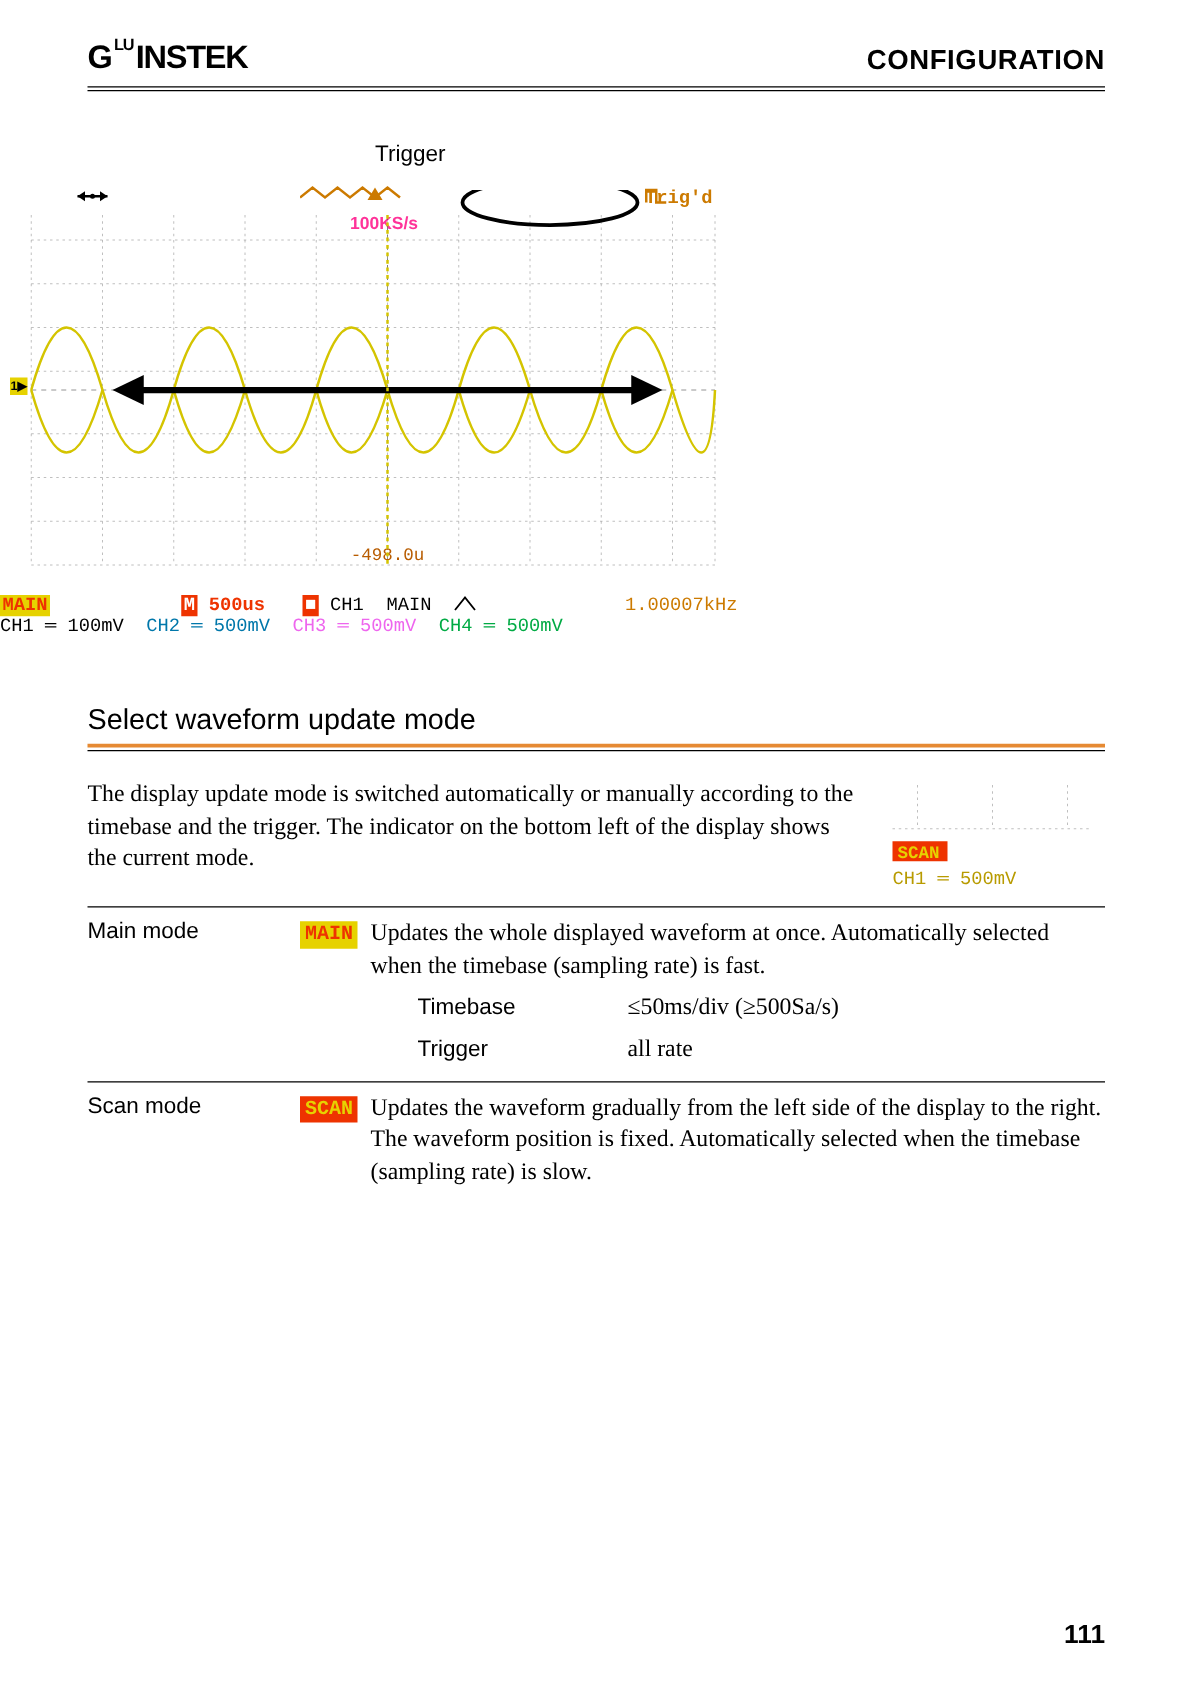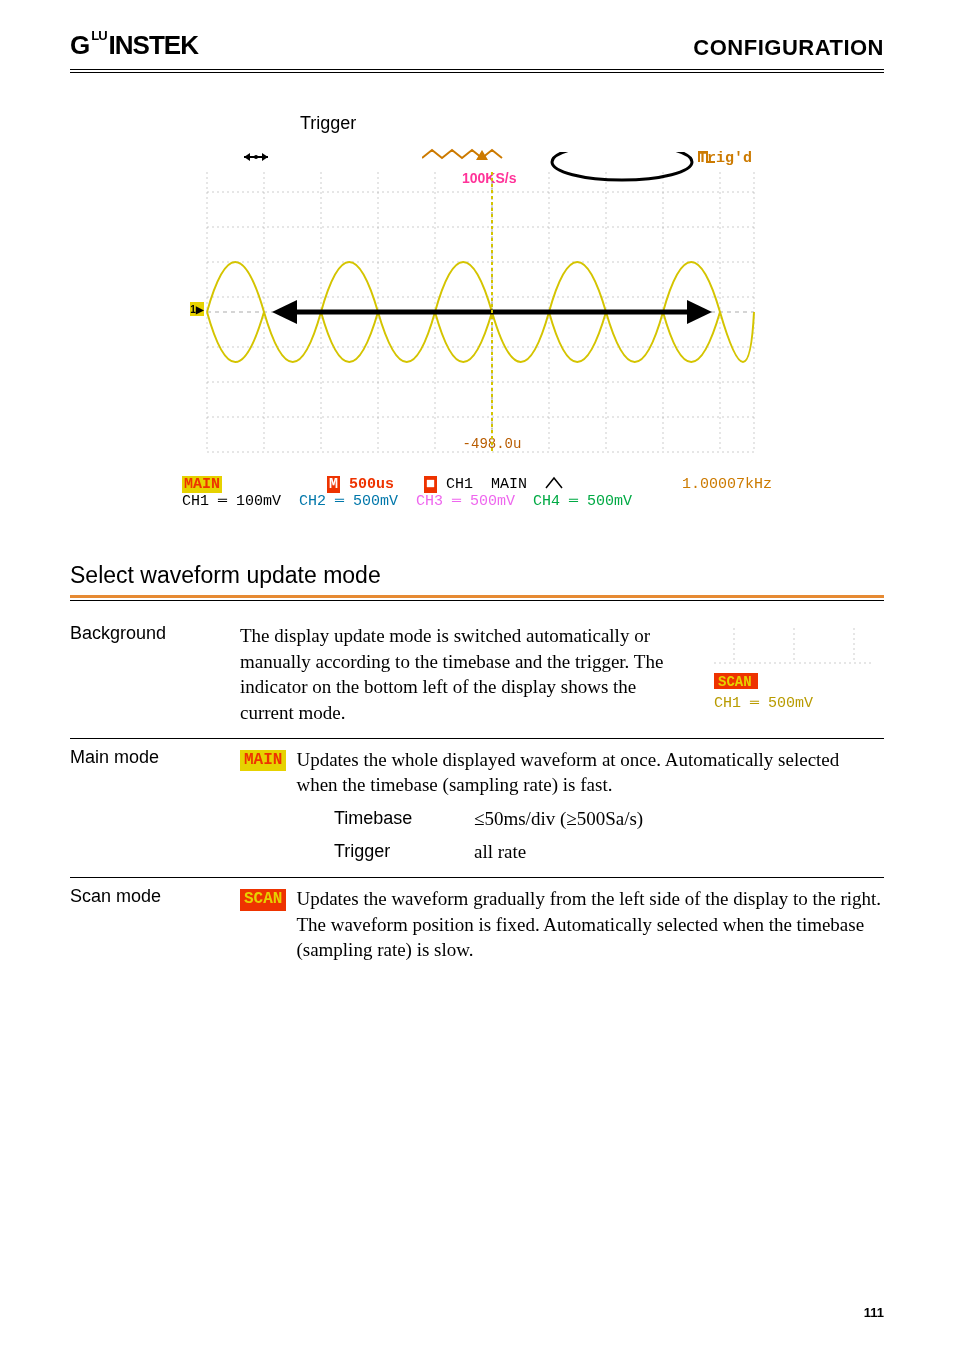--- a/index.html
+++ b/index.html
@@ -42,21 +42,21 @@
     height: 4px;
     border-top: 1.5px solid #000;
     border-bottom: 1px solid #000;
   }
   .trigger-label {
     margin: 40px 0 10px 300px;
     font-size: 18px;
   }
   .scope-wrap {
     display: flex;
-    justify-content: center;
+    justify-content: flex-start;
     margin-top: 18px;
   }
   .scope {
     width: 590px;
     height: 380px;
     position: relative;
   }
   .plot {
     width: 100%;
     height: 320px;
@@ -154,27 +154,27 @@
   .badge-main { background: #e6d200; color: #e30; }
   .badge-scan { background: #e30; color: #e6d200; }
   .subgrid {
     display: flex;
     margin-top: 8px;
     margin-left: 62px;
     font-family: Arial, sans-serif;
     font-size: 18px;
   }
   .subgrid .lab { width: 140px; margin-left: 32px; }
-  .subgrid .val { font-family: "Book Antiqua", Palatino, Georgia, serif; font-size: 19px;}
+  .subgrid .val { font-family: "Book Antiqua", Palatino, Georgia, serif; font-size: 19px; margin-left: 28px;}
   .page-num {
     position: absolute;
     bottom: 30px;
     right: 70px;
     font-weight: 700;
-    font-size: 13px;
+    font-size: 21px;
   }
 </style>
 </head>
 <body>
 
 <div class="header">
   <div class="brand">
     <span>G</span>
       <span class="brand-lu">LU</span>
       <span>INSTEK</span>
@@ -292,21 +292,20 @@
     </div>
   </div>
 </div>
 
 <div class="h2">Select waveform update mode</div>
 <div class="hr-thick"></div>
 
 <div class="content">
 
   <div class="row">
-    <div class="col-label">Background</div>
     <div class="col-body">
       <div class="bg-row">
         <div class="bg-text">The display update mode is switched automatically or manually according to the timebase and the trigger. The indicator on the bottom left of the display shows the current mode.</div>
         <div class="snippet">
           <svg width="180" height="90">
             <g stroke="#999" stroke-width="0.5" stroke-dasharray="2,3">
               <line x1="30" y1="5" x2="30" y2="40"></line>
                 <line x1="90" y1="5" x2="90" y2="40"></line>
                 <line x1="150" y1="5" x2="150" y2="40"></line>
               <line x1="10" y1="40" x2="170" y2="40"></line>

